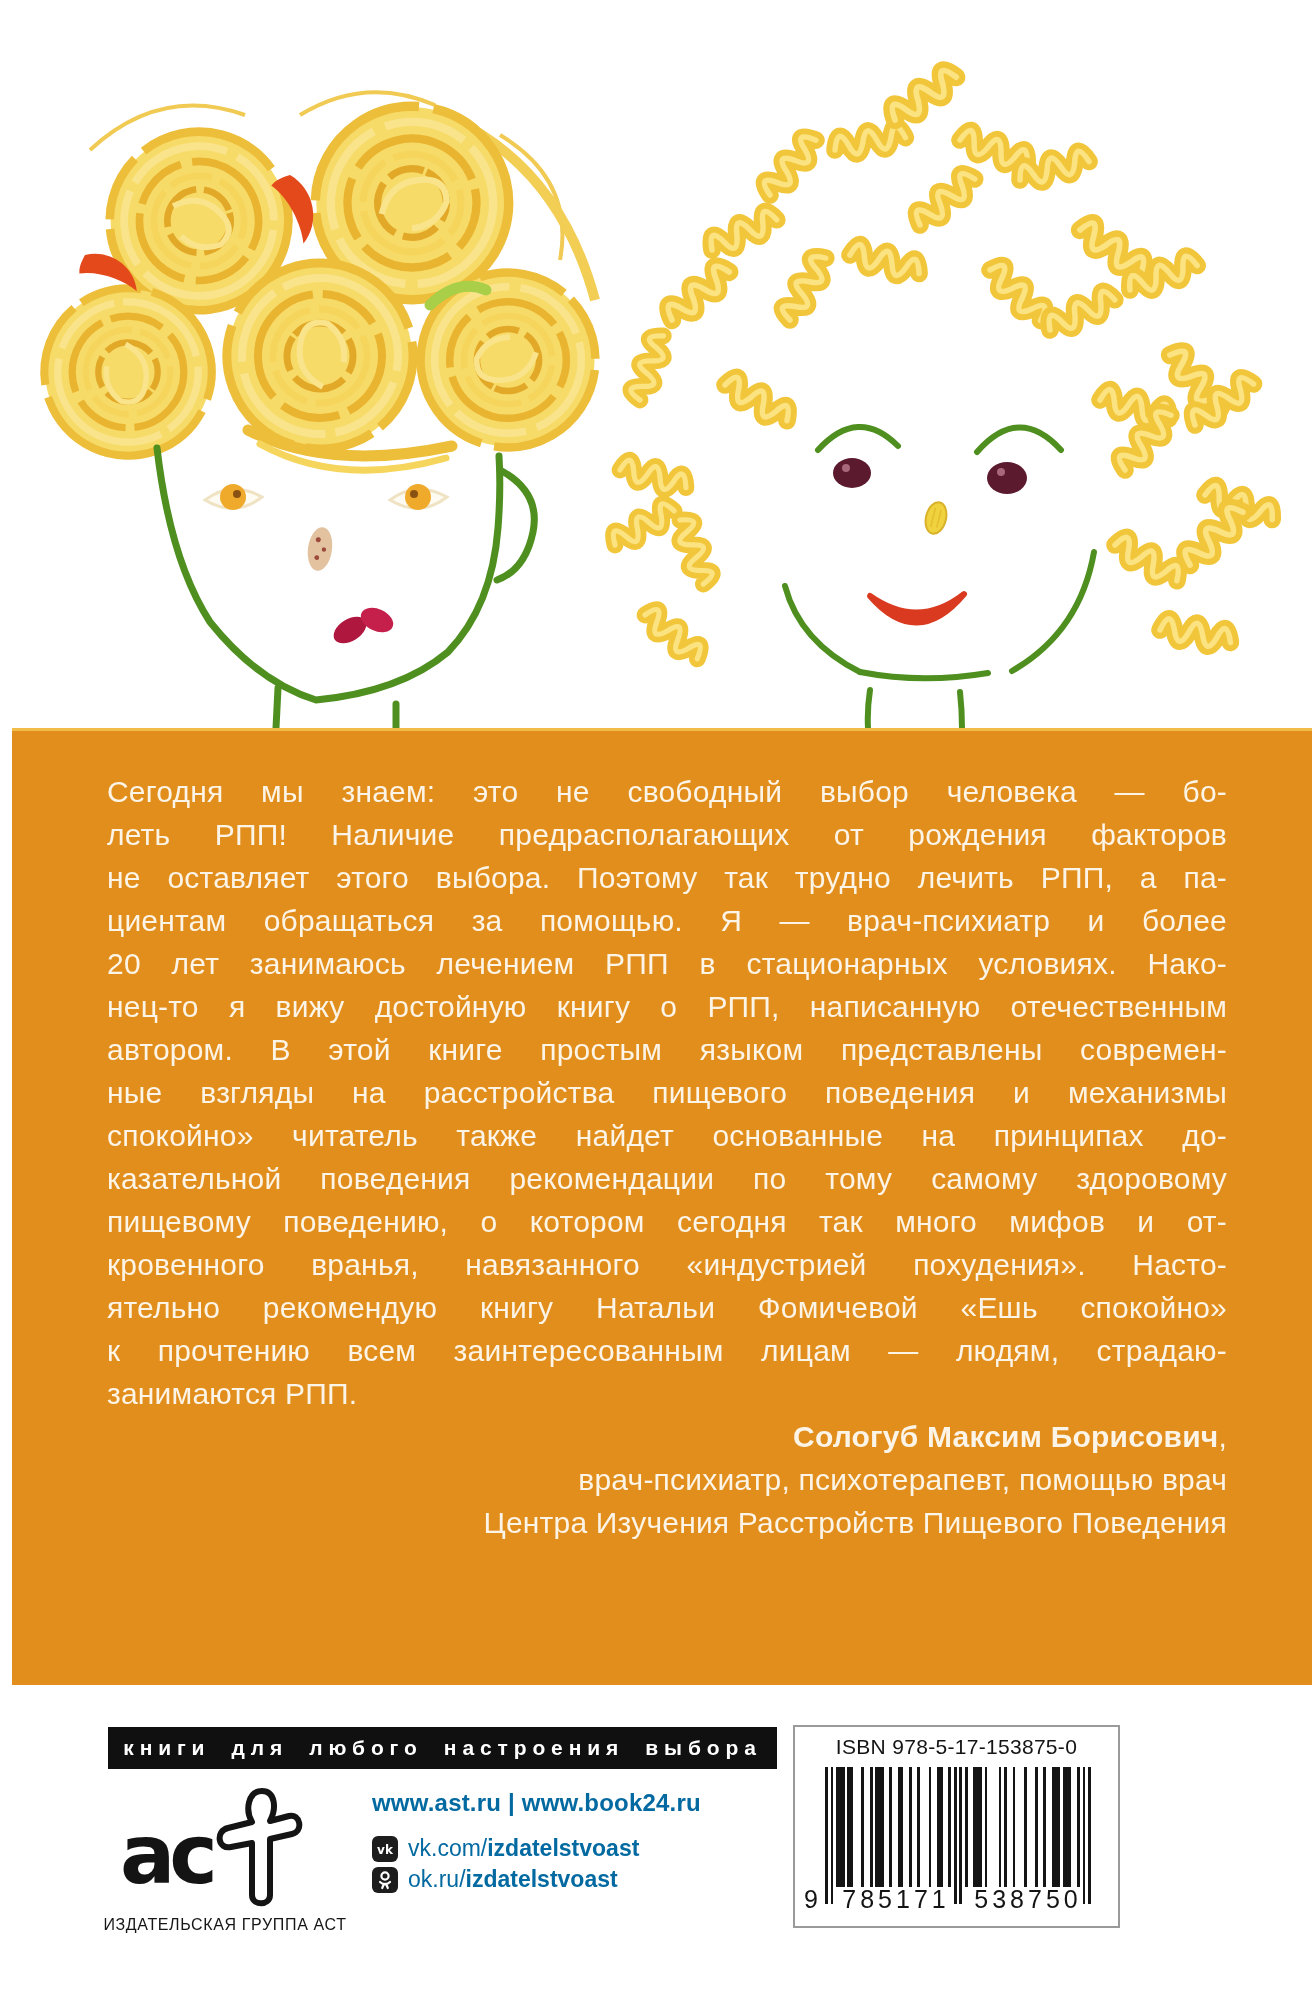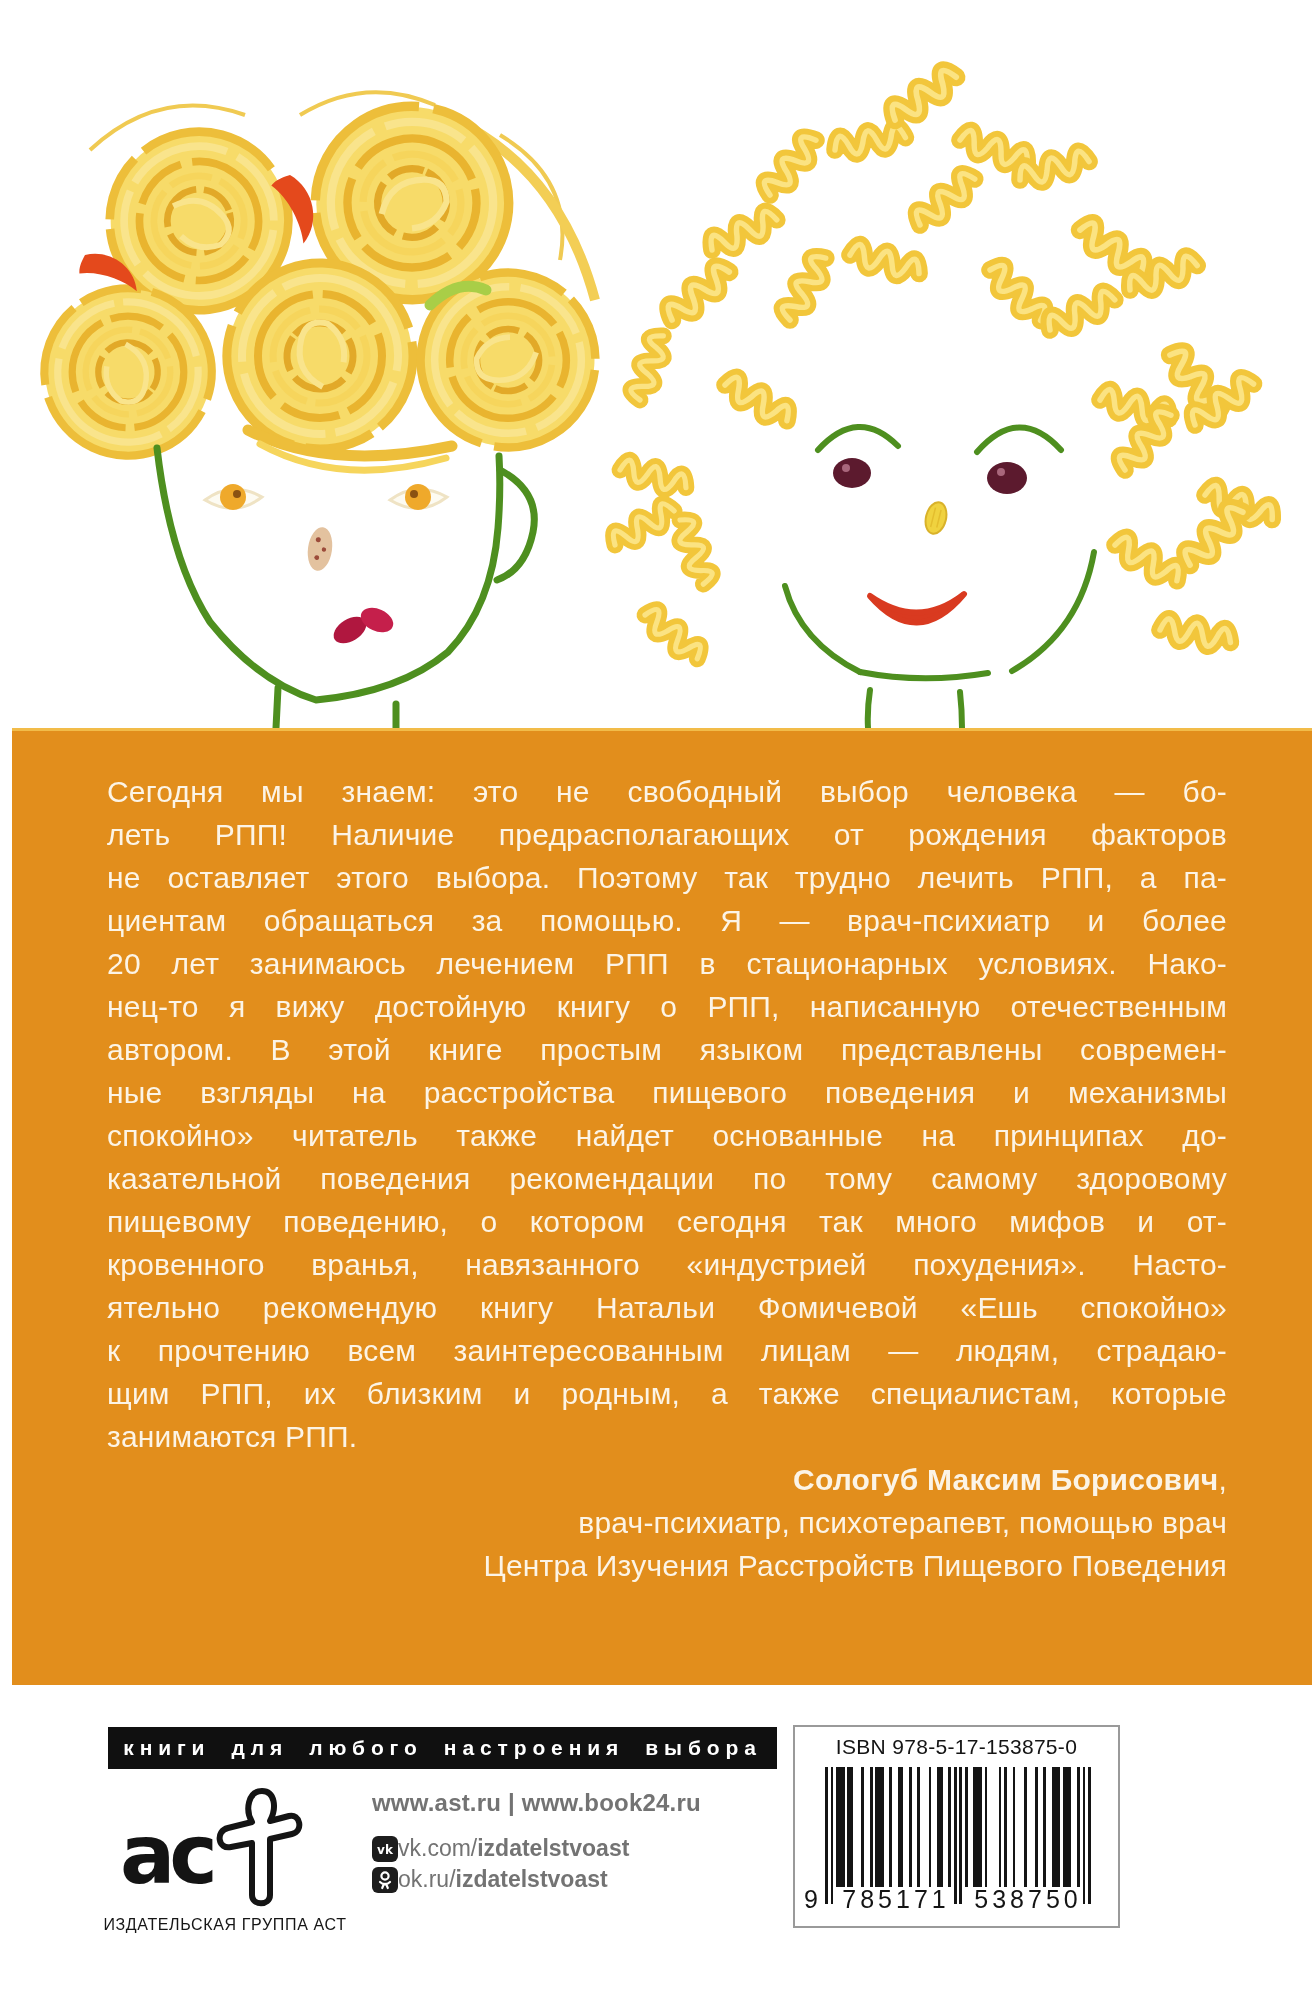--- a/index.html
+++ b/index.html
@@ -36,26 +36,26 @@
   .banner{
     position:absolute;left:108px;top:42px;width:669px;height:42px;
     background:#101010;color:#fff;display:flex;align-items:center;justify-content:center;
     font-size:21px;font-weight:bold;letter-spacing:.28em;word-spacing:.45em;
   }
   .ast-logo{position:absolute;left:112px;top:98px;width:230px;height:130px;}
   .publisher{
     position:absolute;left:100px;top:231px;width:250px;text-align:center;
     font-size:16px;color:#161616;letter-spacing:.04em;
   }
-  .links{position:absolute;left:372px;top:104px;width:400px;color:#737373;}
+  .links{position:absolute;left:372px;top:104px;width:400px;color:#0369a1;}
   .sites{font-size:24px;font-weight:bold;letter-spacing:.2px;}
   .sns{position:absolute;left:0;display:flex;align-items:center;font-size:23px;}
   .sns.vk{top:46px;}
   .sns.ok{top:77px;}
-  .sns .sicon{width:26px;height:26px;flex:0 0 auto;}
+  .sns .sicon{width:26px;height:26px;margin-right:10px;flex:0 0 auto;}
   .sns .bold{font-weight:bold;}
   .barcode-box{
     position:absolute;left:793px;top:40px;width:327px;height:203px;
     background:#fff;border:2px solid #9a9a9a;box-sizing:border-box;
   }
   .isbn{
     position:absolute;left:0;top:8px;width:100%;text-align:center;
     font-size:21px;color:#141414;letter-spacing:.3px;
   }
   .bars{position:absolute;left:30px;top:40px;width:267px;height:140px;}
@@ -216,21 +216,20 @@
       <div class="bodyline">20 лет занимаюсь лечением РПП в стационарных условиях. Нако-</div>
       <div class="bodyline">нец-то я вижу достойную книгу о РПП, написанную отечественным</div>
       <div class="bodyline">автором. В этой книге простым языком представлены современ-</div>
       <div class="bodyline">ные взгляды на расстройства пищевого поведения и механизмы</div>
       <div class="bodyline">спокойно» читатель также найдет основанные на принципах до-</div>
       <div class="bodyline">казательной поведения рекомендации по тому самому здоровому</div>
       <div class="bodyline">пищевому поведению, о котором сегодня так много мифов и от-</div>
       <div class="bodyline">кровенного вранья, навязанного «индустрией похудения». Насто-</div>
       <div class="bodyline">ятельно рекомендую книгу Натальи Фомичевой «Ешь спокойно»</div>
       <div class="bodyline">к прочтению всем заинтересованным лицам — людям, страдаю-</div>
-      <div class="bodyline">щим РПП, их близким и родным, а также специалистам, которые</div>
       <div class="bodyline last">занимаются РПП.</div>
     </div>
   <div class="sig"><span class="b">Сологуб Максим Борисович</span><span>,</span></div>
   <div class="sig">врач-психиатр, психотерапевт, помощью врач</div>
   <div class="sig">Центра Изучения Расстройств Пищевого Поведения</div>
 </div>
 
 <div class="footer">
 
   <div class="banner">книги для любого настроения выбора</div>

